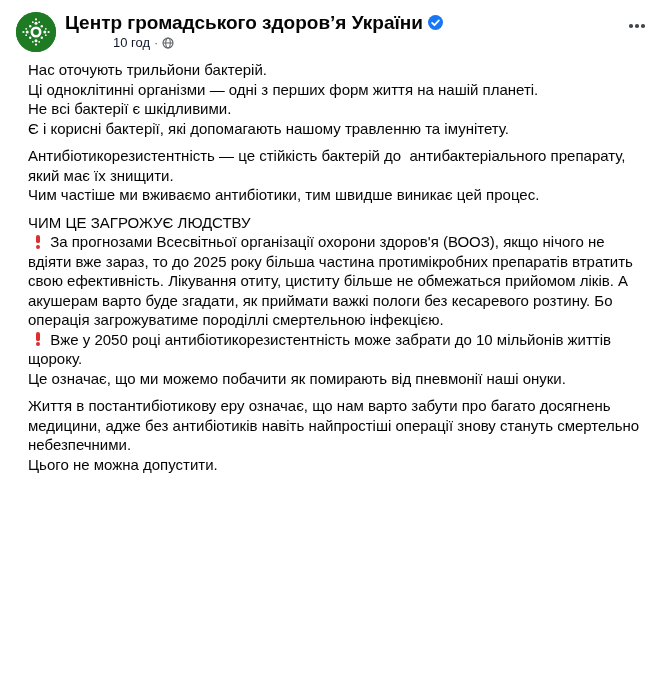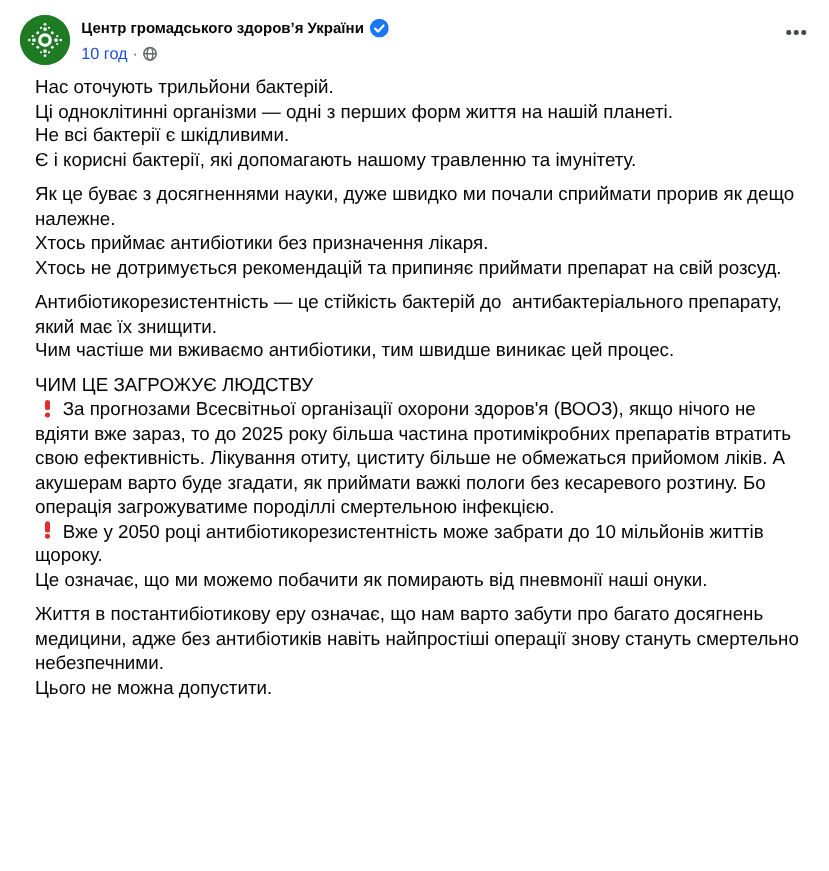--- a/index.html
+++ b/index.html
@@ -7,24 +7,24 @@
     width:663px;height:697px;overflow:hidden;background:#ffffff;
     font-family:"Liberation Sans","DejaVu Sans",sans-serif;
     -webkit-font-smoothing:antialiased;
   }
   .post{width:663px;}
   
   .header{position:relative;display:flex;align-items:flex-start;gap:9px;padding:12px 16px 4px 16px;}
   .avatar{width:40px;height:40px;border-radius:50%;background:#1f7a24;flex:0 0 40px;cursor:pointer;display:block;}
   .head-text{display:flex;flex-direction:column;justify-content:center;padding-top:1px;}
   .name-row{display:flex;align-items:center;gap:5px;}
-  .page-name{font-size:12px;font-weight:700;color:#050505;text-decoration:none;line-height:19px;}
+  .page-name{font-size:19px;font-weight:700;color:#050505;text-decoration:none;line-height:19px;}
   .badge{width:15px;height:15px;display:inline-block;}
   .meta-row{display:flex;align-items:center;gap:4px;margin-top:3px;font-size:13px;color:#65676b;line-height:15px;}
-  .meta-row a{color:#1d4ed8;text-decoration:none;}
+  .meta-row a{color:#0f172a;text-decoration:none;margin-left:48px;}
   .globe{width:12px;height:12px;display:inline-block;}
   .menu-btn{position:absolute;right:16px;top:18px;display:flex;gap:2.5px;align-items:center;
     background:none;border:none;padding:6px 2px;cursor:pointer;}
   .menu-btn .dot{width:3.6px;height:3.6px;border-radius:50%;background:#44494f;}
   
   .body-text{padding:4px 16px 0 16px;font-size:15px;color:#050505;line-height:19.5px;}
   .body-text p{margin:0 0 8px 12px;white-space:pre-wrap;}
   .body-text p:last-child{margin-bottom:0;}
   
   .emoji-exclaim{display:inline-block;position:relative;width:14px;height:14px;vertical-align:-1.5px;margin:0 1px 0 3px;}
@@ -90,19 +90,18 @@
 
     <button class="menu-btn" aria-label="options">
       <span class="dot"></span>
       <span class="dot"></span>
       <span class="dot"></span>
     </button>
   </div>
 
   <div class="body-text">
       <p>Нас оточують трильйони бактерій.<br>Ці одноклітинні організми — одні з перших форм життя на нашій планеті.<br>Не всі бактерії є шкідливими.<br>Є і корисні бактерії, які допомагають нашому травленню та імунітету.</p>
-      <p>Як це буває з досягненнями науки, дуже швидко ми почали сприймати прорив як дещо належне.<br>Хтось приймає антибіотики без призначення лікаря.<br>Хтось не дотримується рекомендацій та припиняє приймати препарат на свій розсуд.</p>
       <p>Антибіотикорезистентність — це стійкість бактерій до  антибактеріального препарату, який має їх знищити.<br>Чим частіше ми вживаємо антибіотики, тим швидше виникає цей процес.</p>
       <p>ЧИМ ЦЕ ЗАГРОЖУЄ ЛЮДСТВУ<br><span class="emoji-exclaim"></span> За прогнозами Всесвітньої організації охорони здоров'я (ВООЗ), якщо нічого не вдіяти вже зараз, то до 2025 року більша частина протимікробних препаратів втратить свою ефективність. Лікування отиту, циститу більше не обмежаться прийомом ліків. А акушерам варто буде згадати, як приймати важкі пологи без кесаревого розтину. Бо операція загрожуватиме породіллі смертельною інфекцією.<br><span class="emoji-exclaim"></span> Вже у 2050 році антибіотикорезистентність може забрати до 10 мільйонів життів щороку.<br>Це означає, що ми можемо побачити як помирають від пневмонії наші онуки.</p>
       <p>Життя в постантибіотикову еру означає, що нам варто забути про багато досягнень медицини, адже без антибіотиків навіть найпростіші операції знову стануть смертельно небезпечними.<br>Цього не можна допустити.</p>
     </div>
 
 </div>
 
 </body></html>

